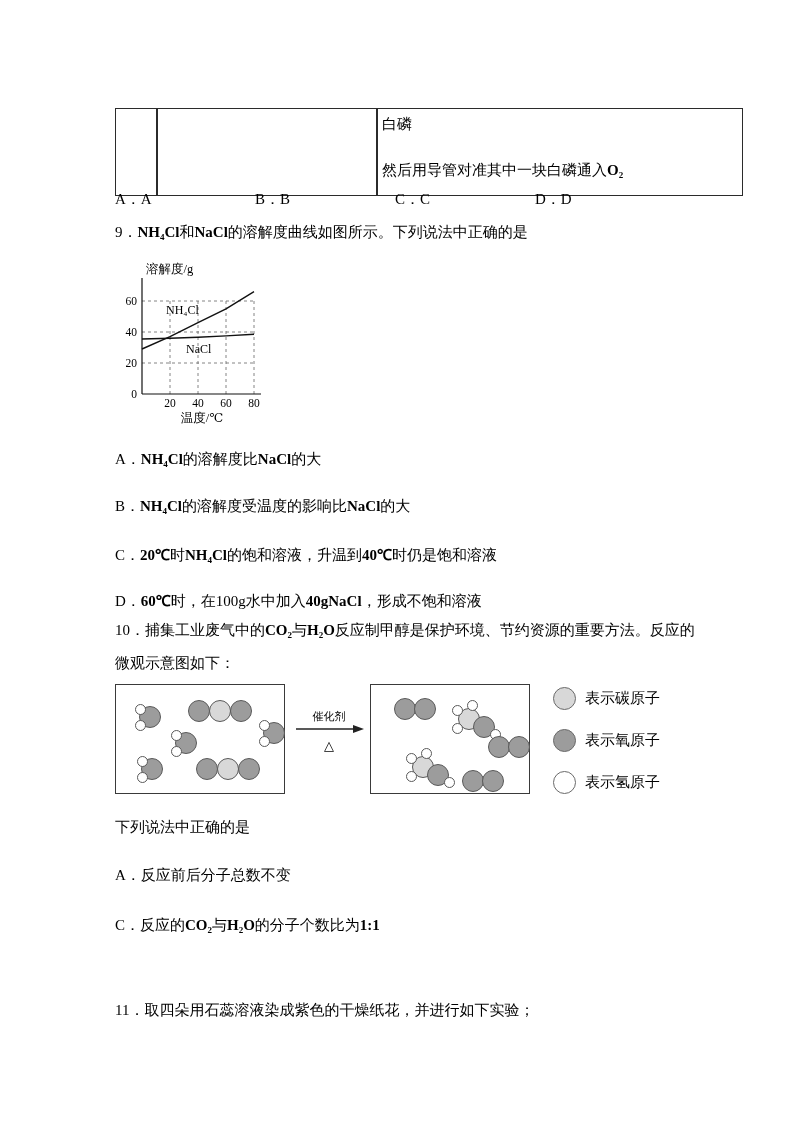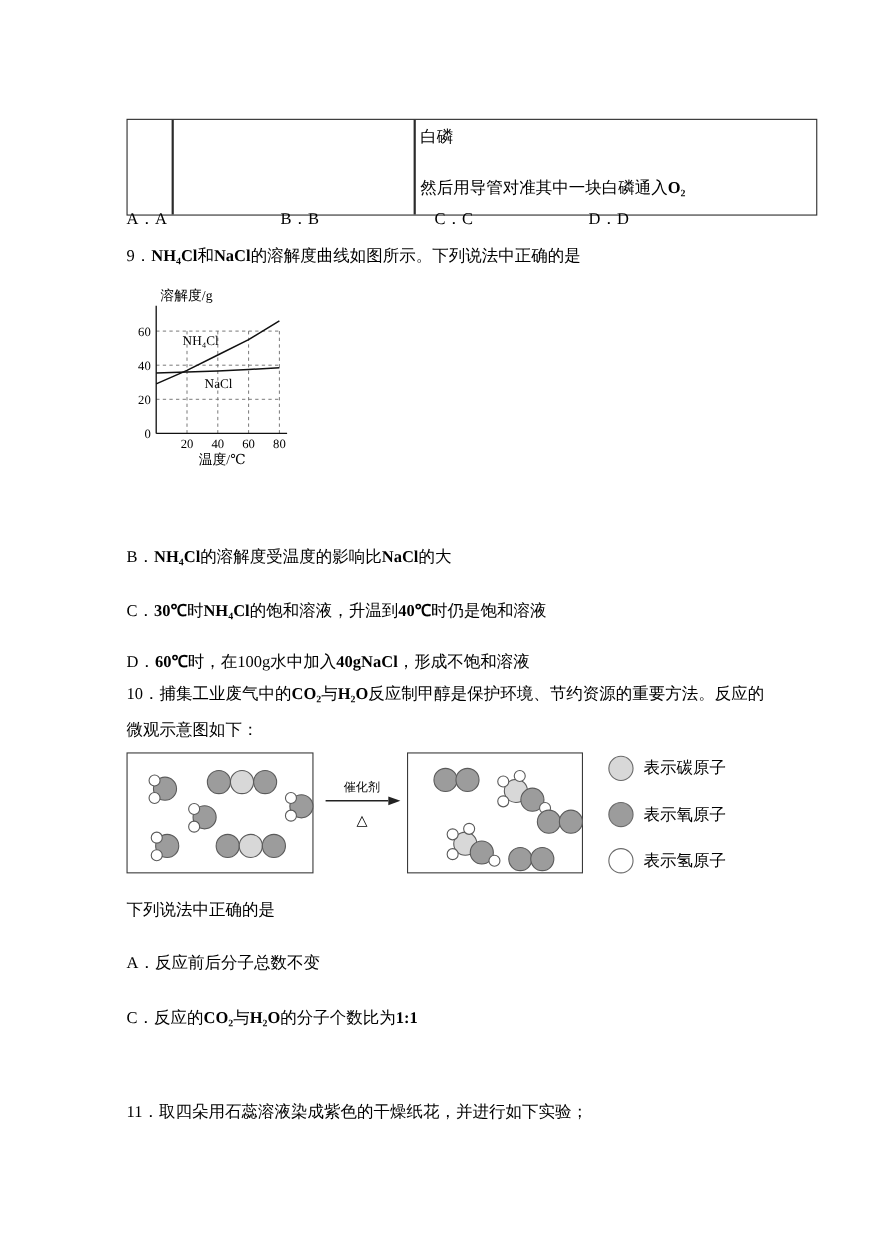--- a/index.html
+++ b/index.html
@@ -56,22 +56,23 @@
       <text x="120" y="147" text-anchor="middle" font-size="11.5">60</text>
       <text x="148" y="147" text-anchor="middle" font-size="11.5">80</text>
       <text x="40" y="13" font-size="12.5">溶解度/g</text>
       <text x="96" y="162" text-anchor="middle" font-size="12.5">温度/℃</text>
       <polyline points="36.0,89.0 64.0,76.7 92.0,62.7 120.0,48.8 148.0,31.7" fill="none" stroke="#111" stroke-width="1.4"></polyline>
       <polyline points="36.0,79.0 64.0,78.2 92.0,77.3 120.0,75.9 148.0,74.3" fill="none" stroke="#111" stroke-width="1.4"></polyline>
       <text x="60" y="54" font-size="12">NH₄Cl</text>
       <text x="80" y="93" font-size="12">NaCl</text>
     </svg>
 
+  <div class="abs opt" style="left:115px;top:450px;"><span>A．</span><b>NH₄Cl</b><span>的溶解度比</span><b>NaCl</b><span>的大</span></div>
   <div class="abs opt" style="left:115px;top:497px;"><span>B．</span><b>NH₄Cl</b><span>的溶解度受温度的影响比</span><b>NaCl</b><span>的大</span></div>
-  <div class="abs opt" style="left:115px;top:544px;"><span>C．</span><b>30℃</b><span>时</span><b>NH₄Cl</b><span>的饱和溶液，升温到</span><b>40℃</b><span>时仍是饱和溶液</span></div>
+  <div class="abs opt" style="left:115px;top:544px;"><span>C．</span><b>20℃</b><span>时</span><b>NH₄Cl</b><span>的饱和溶液，升温到</span><b>40℃</b><span>时仍是饱和溶液</span></div>
   <div class="abs opt" style="left:115px;top:590px;"><span>D．</span><b>60℃</b><span>时，在100g水中加入</span><b>40gNaCl</b><span>，形成不饱和溶液</span></div>
 
   <div class="abs opt" style="left:115px;top:621px;"><span>10．捕集工业废气中的</span><b>CO₂</b><span>与</span><b>H₂O</b><span>反应制甲醇是保护环境、节约资源的重要方法。反应的</span></div>
   <div class="abs" style="left:115px;top:654px;">微观示意图如下：</div>
 
   <div class="abs" style="left:115px;top:684px;width:565px;height:115px;">
     <div id="reactants-box" class="abs mol-box" style="left:0;top:0;width:170px;height:110px;">
         <div class="atom" style="width: 22px; height: 22px; left: 23px; top: 21px; background: rgb(156, 156, 156);"></div>
         <div class="atom" style="width: 11px; height: 11px; left: 18.5px; top: 18.5px; background: rgb(255, 255, 255);"></div>
         <div class="atom" style="width: 11px; height: 11px; left: 18.5px; top: 34.5px; background: rgb(255, 255, 255);"></div>

